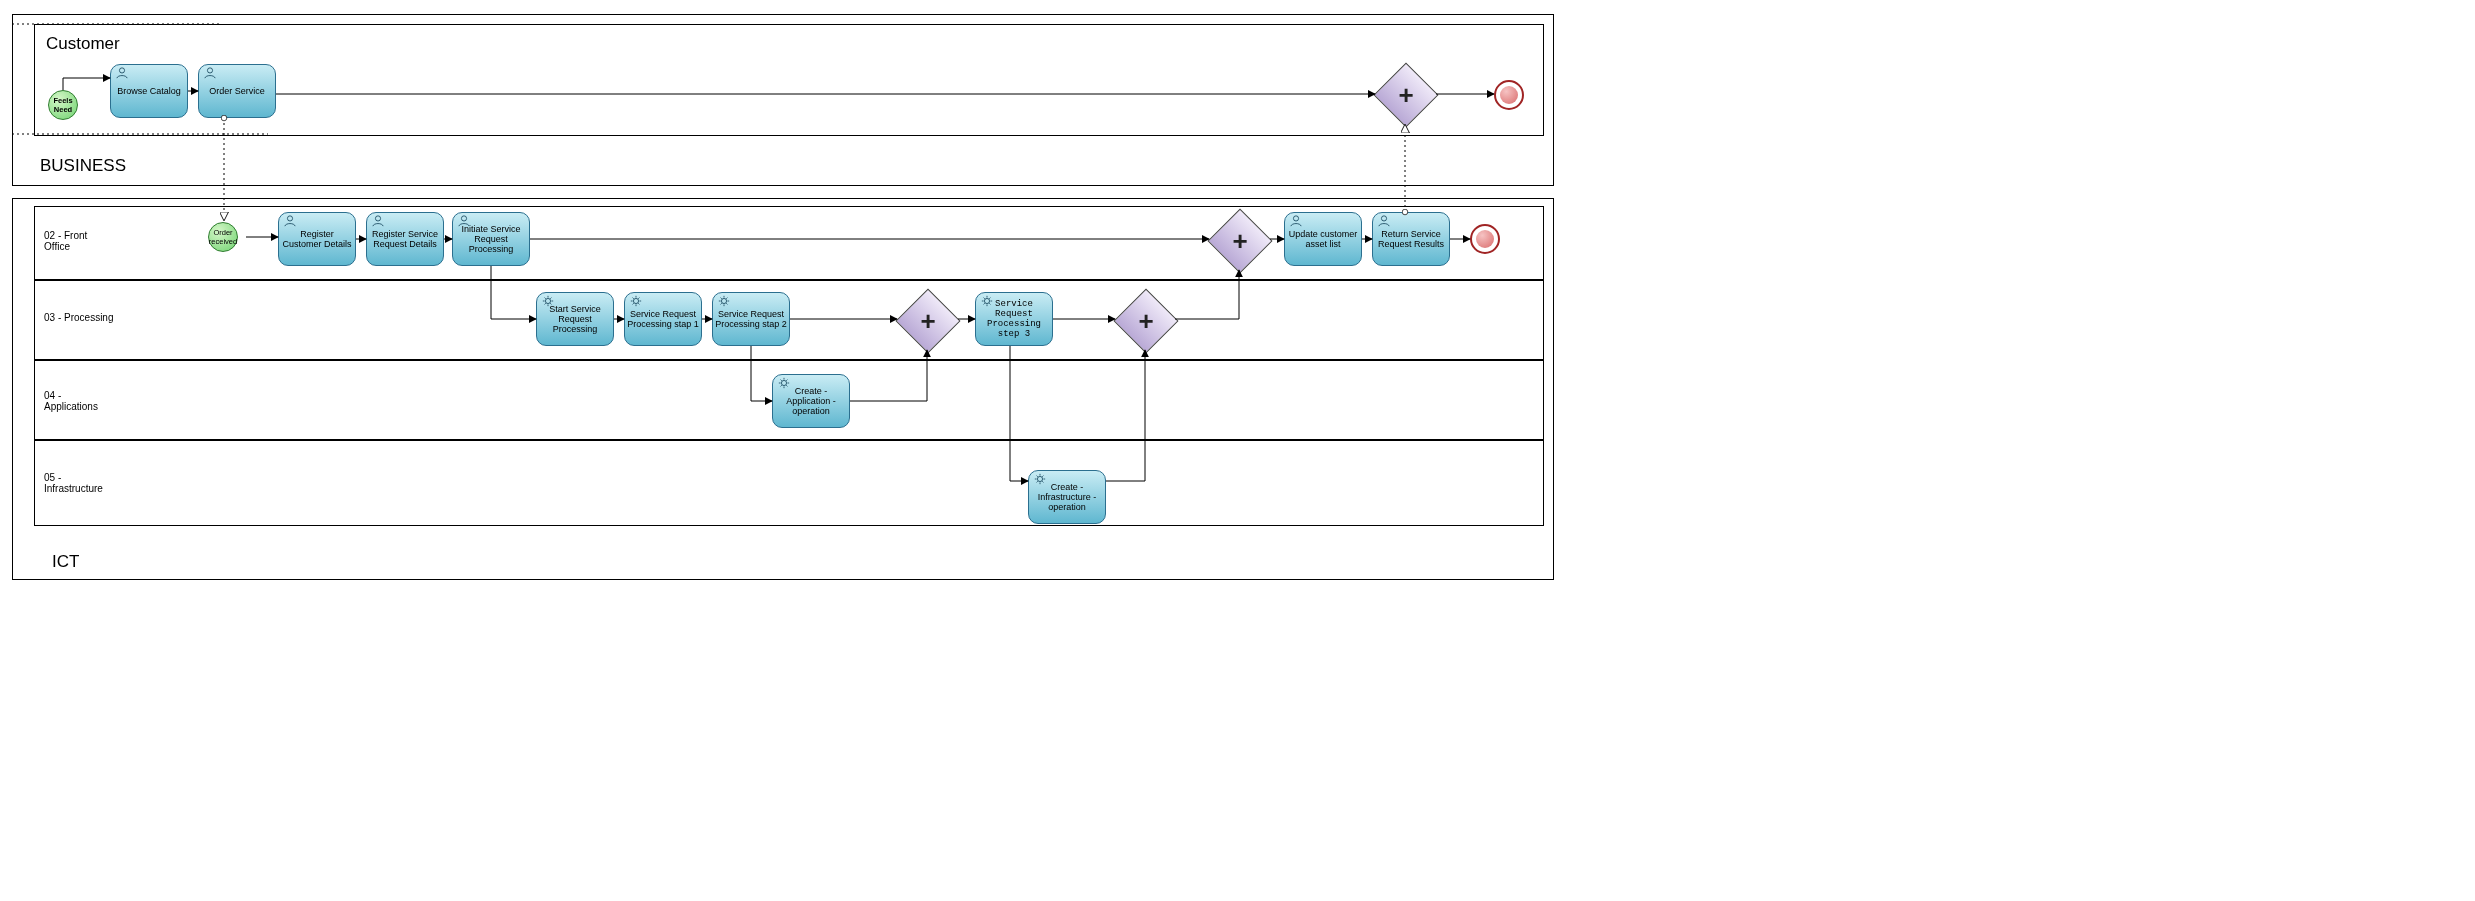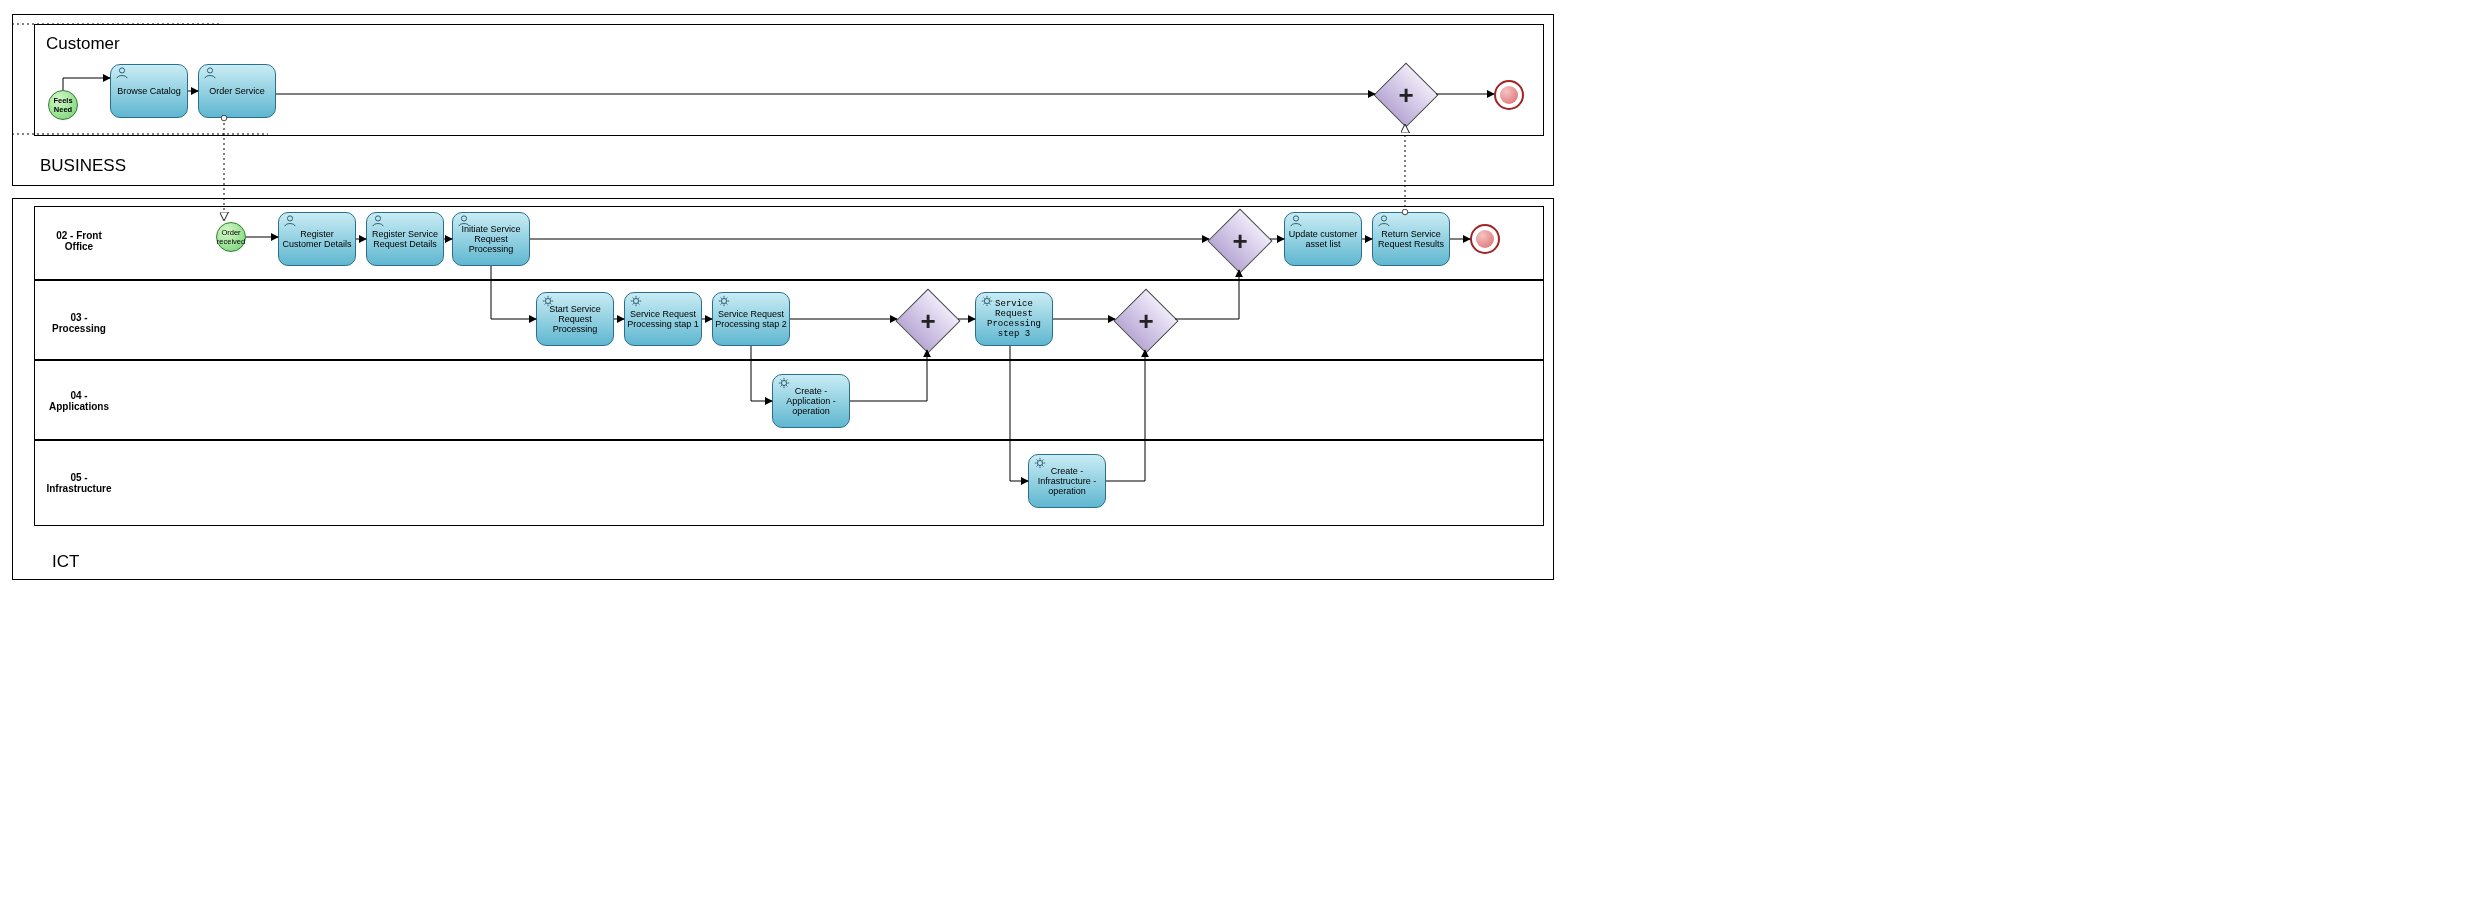--- a/index.html
+++ b/index.html
@@ -1,21 +1,21 @@
 <!DOCTYPE html>
 <html><head>
 <meta charset="utf-8">
 <style>
   html, body { margin:0; padding:0; background:#fff; font-family:Arial,Helvetica,sans-serif; }
   .canvas { position:relative; width:2475px; height:901px; background:#fff; }
 
   .pool { position:absolute; border:1px solid #000; background:#fff; }
   .lane { position:absolute; border:1px solid #000; background:#fff; }
   .pool-label-h { position:absolute; font-size:17px; color:#000; }
-  .lane-label   { position:absolute; width:70px; font-size:10px; color:#000; text-align:center;font-weight:bold; }
+  .lane-label   { position:absolute; width:70px; font-size:10px; color:#000; text-align:left; }
 
   .task {
     position:absolute; width:78px; height:54px;
     border:1px solid #2b6f8f; border-radius:10px;
     background:linear-gradient(#c9ecf4,#5fb7d0);
     font-size:9px; text-align:center; color:#000;
     display:flex; align-items:center; justify-content:center;
     padding:2px; box-sizing:border-box;
   }
   .marker-user { position:absolute; left:4px; top:2px; width:14px; height:12px; pointer-events:none; }
@@ -86,21 +86,21 @@
     <svg class="marker-user" viewBox="0 0 16 14">
         <circle cx="8" cy="4" r="3" fill="none" stroke="#1a4a60"></circle>
         <path d="M2 13c1-4 11-4 12 0" fill="none" stroke="#1a4a60"></path>
       </svg>
   </div>
   <div class="gateway" style="left:1383px; top:72px;">
       <div class="plus">+</div>
     </div>
   <div class="end-ev" style="left:1494px; top:80px;"></div>
 
-  <div class="start-ev" style="left:216px; top:222px;">
+  <div class="start-ev" style="left:208px; top:222px;">
     <span>Order received</span>
   </div>
   <div class="task" style="left:278px; top:212px;">
     <span>Register Customer Details</span>
     <svg class="marker-user" viewBox="0 0 16 14">
         <circle cx="8" cy="4" r="3" fill="none" stroke="#1a4a60"></circle>
         <path d="M2 13c1-4 11-4 12 0" fill="none" stroke="#1a4a60"></path>
       </svg>
   </div>
   <div class="task" style="left:366px; top:212px;">
@@ -172,21 +172,21 @@
     </div>
 
   <div class="task" style="left:772px; top:374px;">
     <span>Create -Application -operation</span>
     <svg class="marker-gear" viewBox="0 0 14 14">
         <circle cx="7" cy="7" r="3" fill="none" stroke="#1a4a60"></circle>
         <path d="M7 1v2M7 11v2M1 7h2M11 7h2M3 3l1.4 1.4M9.6 9.6L11 11M11 3l-1.4 1.4M4.4 9.6L3 11" stroke="#1a4a60"></path>
       </svg>
   </div>
 
-  <div class="task" style="left:1028px; top:454px;">
+  <div class="task" style="left:1028px; top:470px;">
     <span>Create -Infrastructure -operation</span>
     <svg class="marker-gear" viewBox="0 0 14 14">
         <circle cx="7" cy="7" r="3" fill="none" stroke="#1a4a60"></circle>
         <path d="M7 1v2M7 11v2M1 7h2M11 7h2M3 3l1.4 1.4M9.6 9.6L11 11M11 3l-1.4 1.4M4.4 9.6L3 11" stroke="#1a4a60"></path>
       </svg>
   </div>
 
   <svg class="overlay" width="1560" height="590">
     <defs>
       <marker id="ah" viewBox="0 0 10 10" refX="9" refY="5" markerWidth="8" markerHeight="8" orient="auto">

